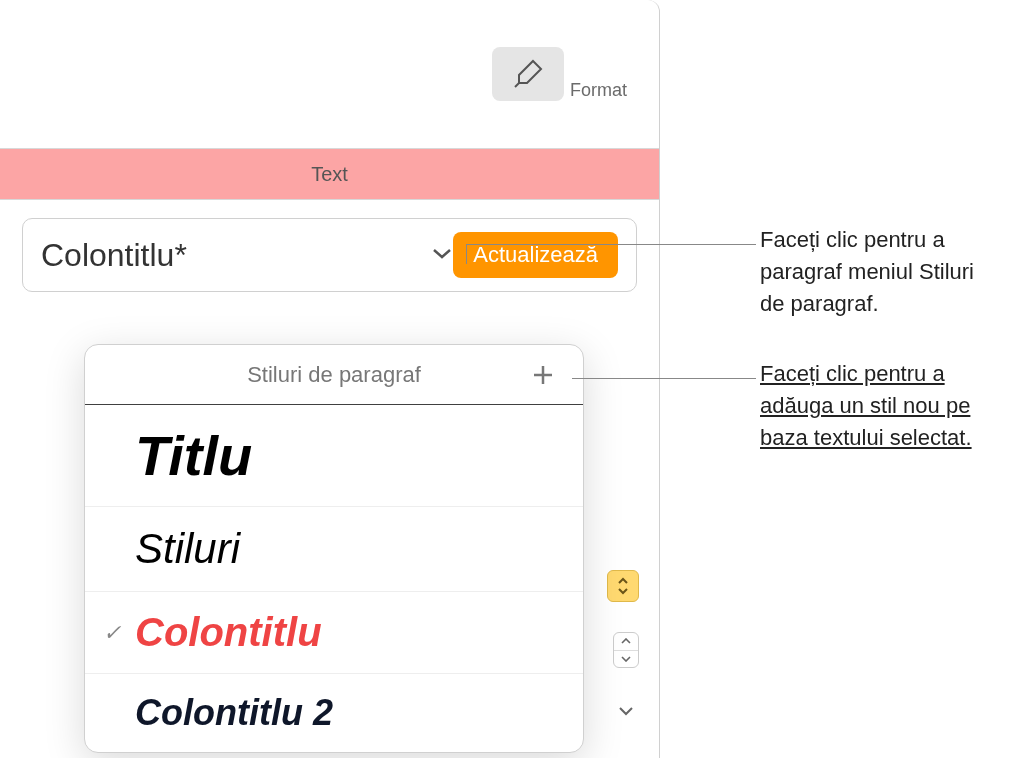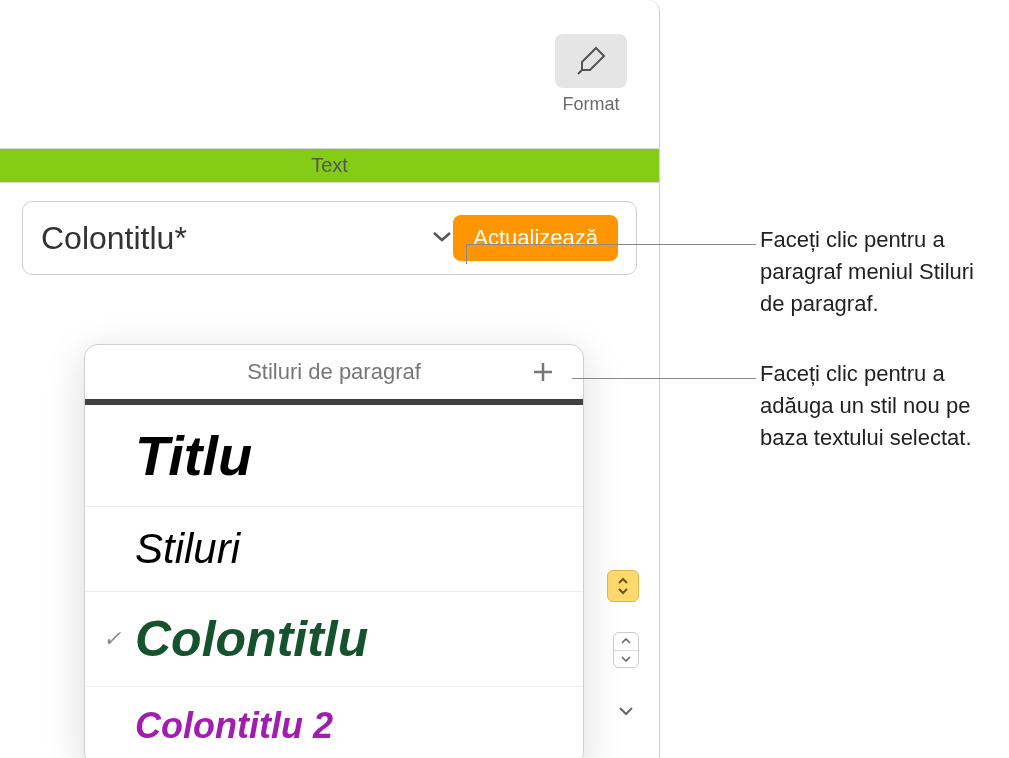--- a/index.html
+++ b/index.html
@@ -28,45 +28,45 @@
     .toolbar {
       height: 148px;
       display: flex;
       align-items: center;
       justify-content: flex-end;
       padding-right: 20px;
       gap: 12px;
     }
     .toolbar-item {
       display: flex;
-      flex-direction: column;
-      align-items: center;
+      flex-direction: row;
+      align-items: flex-end;
       gap: 6px;
       padding: 0 12px;
     }
     .toolbar-icon-box {
       width: 72px;
       height: 54px;
       border-radius: 8px;
       display: flex;
       align-items: center;
       justify-content: center;
     }
     .toolbar-icon-box.active {
       background: #e5e5e5;
     }
     .toolbar-label {
       font-size: 18px;
       color: #6b6b6b;
     }
     .section-header {
-      height: 35px;
+      height: 52px;
       border-top: 1px solid #d8d8d8;
       border-bottom: 1px solid #d8d8d8;
-      background: #84cc16;
+      background: #fca5a5;
       display: flex;
       align-items: center;
       justify-content: center;
       font-size: 20px;
       color: #555;
     }
     .style-picker-row {
       padding: 18px 22px;
       display: flex;
       gap: 14px;
@@ -131,21 +131,21 @@
       border: 1px solid #d0d0d0;
       transform: rotate(45deg);
       top: 4px;
       left: 3px;
     }
     .popover-header {
       height: 60px;
       display: flex;
       align-items: center;
       padding: 0 24px;
-      border-bottom: 6px solid #404040;
+      border-bottom: 1px solid #404040;
     }
     .popover-title {
       flex: 1;
       text-align: center;
       font-size: 22px;
       color: #777;
       padding-left: 32px;
     }
     .plus-btn {
       font-size: 34px;
@@ -169,22 +169,22 @@
       border-bottom: none;
     }
     .style-item .check {
       position: absolute;
       left: 18px;
       font-size: 22px;
       color: #888;
     }
     .st-titlu { font-size: 56px; font-weight: 800; color: #000; }
     .st-subtitlu { font-size: 42px; font-weight: 400; color: #000; }
-    .st-colontitlu { font-size: 50px; font-weight: 700; color: #14532d; }
-    .st-colontitlu2 { font-size: 36px; font-weight: 700; color: #a21caf; }
+    .st-colontitlu { font-size: 40px; font-weight: 700; color: #ef4444; }
+    .st-colontitlu2 { font-size: 36px; font-weight: 700; color: #0f172a; }
 
     .side-controls {
       position: absolute;
       right: 20px;
       top: 570px;
       display: flex;
       flex-direction: column;
       gap: 30px;
       align-items: flex-end;
     }
@@ -232,20 +232,21 @@
     }
     .callout-1 {
       left: 760px;
       top: 224px;
       width: 240px;
     }
     .callout-2 {
       left: 760px;
       top: 358px;
       width: 240px;
+      text-decoration: underline;
     }
     .callout-line {
       position: absolute;
       background: #888;
       height: 1px;
     }
     .line-1 {
       left: 466px;
       top: 244px;
       width: 290px;

